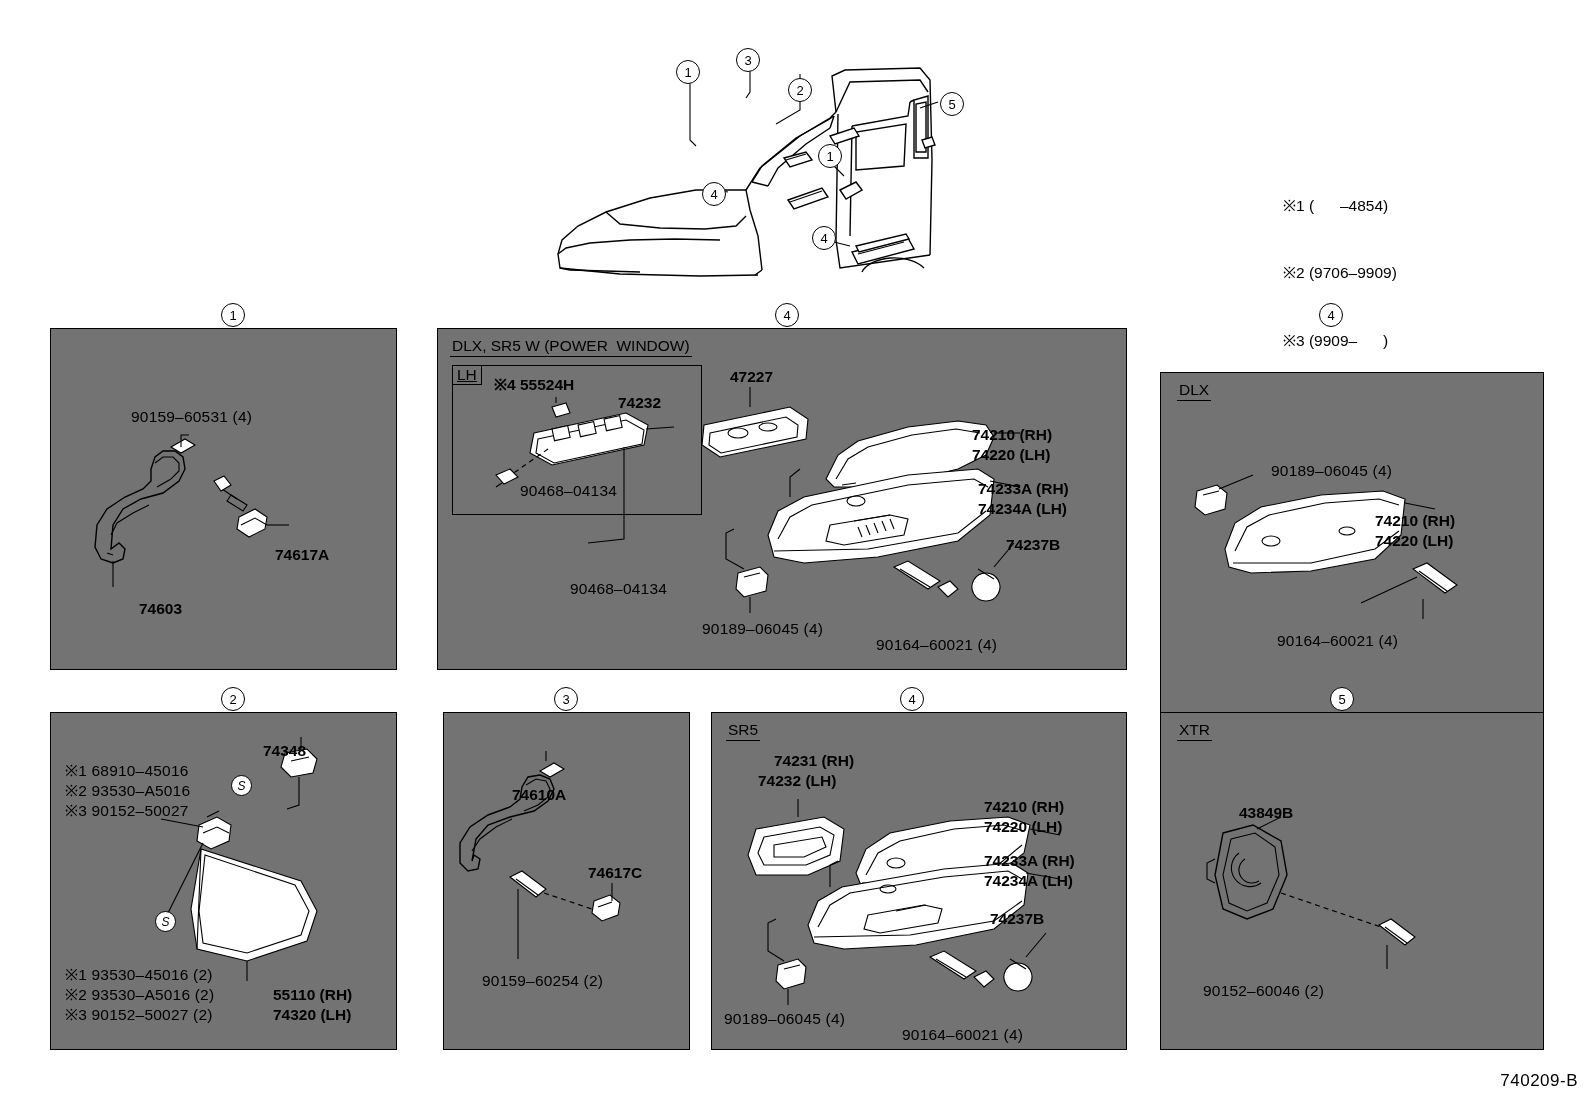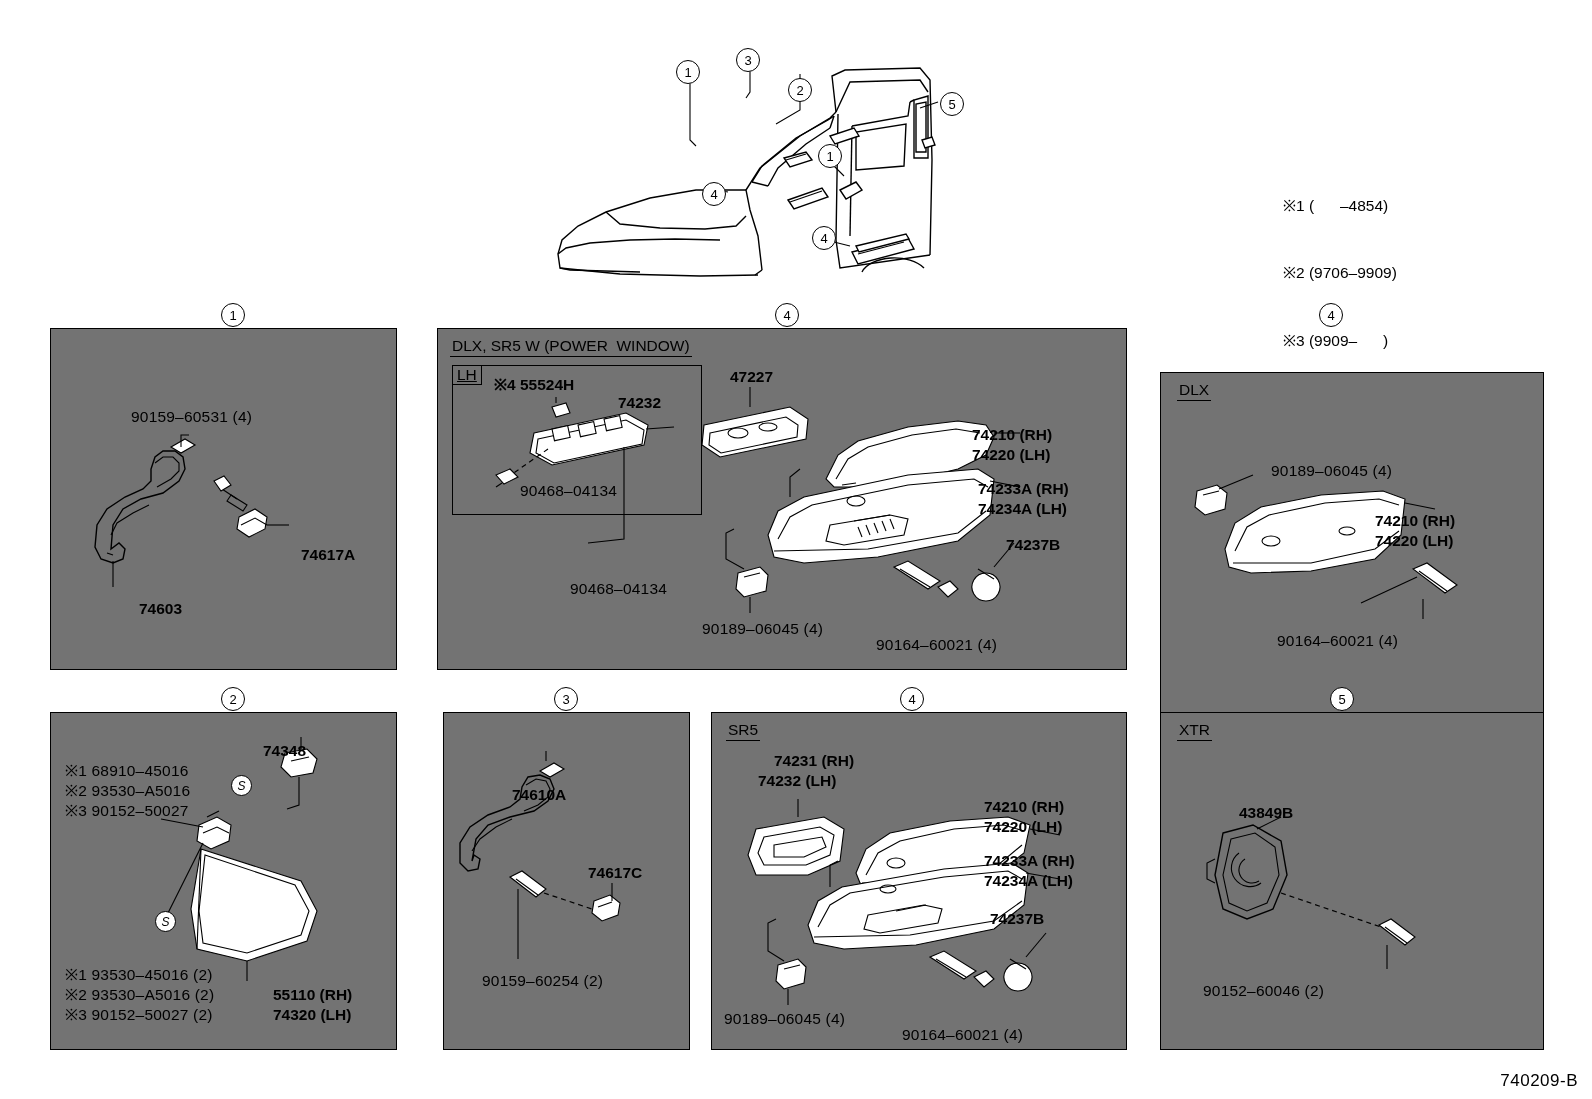--- a/index.html
+++ b/index.html
@@ -127,21 +127,21 @@
 
         <path class="fillw2" d="M188 188 l16 -8 l12 8 l-2 12 l-16 8 l-12 -8 z"></path>
         <path class="thin2" d="M190 196 l14 -7 l12 7"></path>
 
         <path class="thin2" d="M130 118 L130 106 L138 106"></path>
         <path class="thin2" d="M216 196 L238 196"></path>
         <path class="thin2" d="M62 232 L62 258"></path>
       </svg>
     </div>
     <div class="lbl" style="left:80px;top:78px;">90159–60531 (4)</div>
-    <div class="lblb" style="left:250px;top:216px;">74617A</div>
+    <div class="lblb" style="left:224px;top:216px;">74617A</div>
     <div class="lblb" style="left:88px;top:270px;">74603</div>
   </div>
 
   <div class="circ" style="left:775px;top:303px;">4</div>
   <div class="panel" style="left:437px;top:328px;width:688px;height:340px;">
     <div class="boxlabel bl-underline" style="left:12px;top:8px;">DLX, SR5 W (POWER  WINDOW)</div>
 
     <div class="abs" style="left:14px;top:36px;width:248px;height:148px;border:1.5px solid #000;"></div>
     <div class="boxlabel bl-box" style="left:14px;top:36px;padding:0 4px;">LH</div>
 

